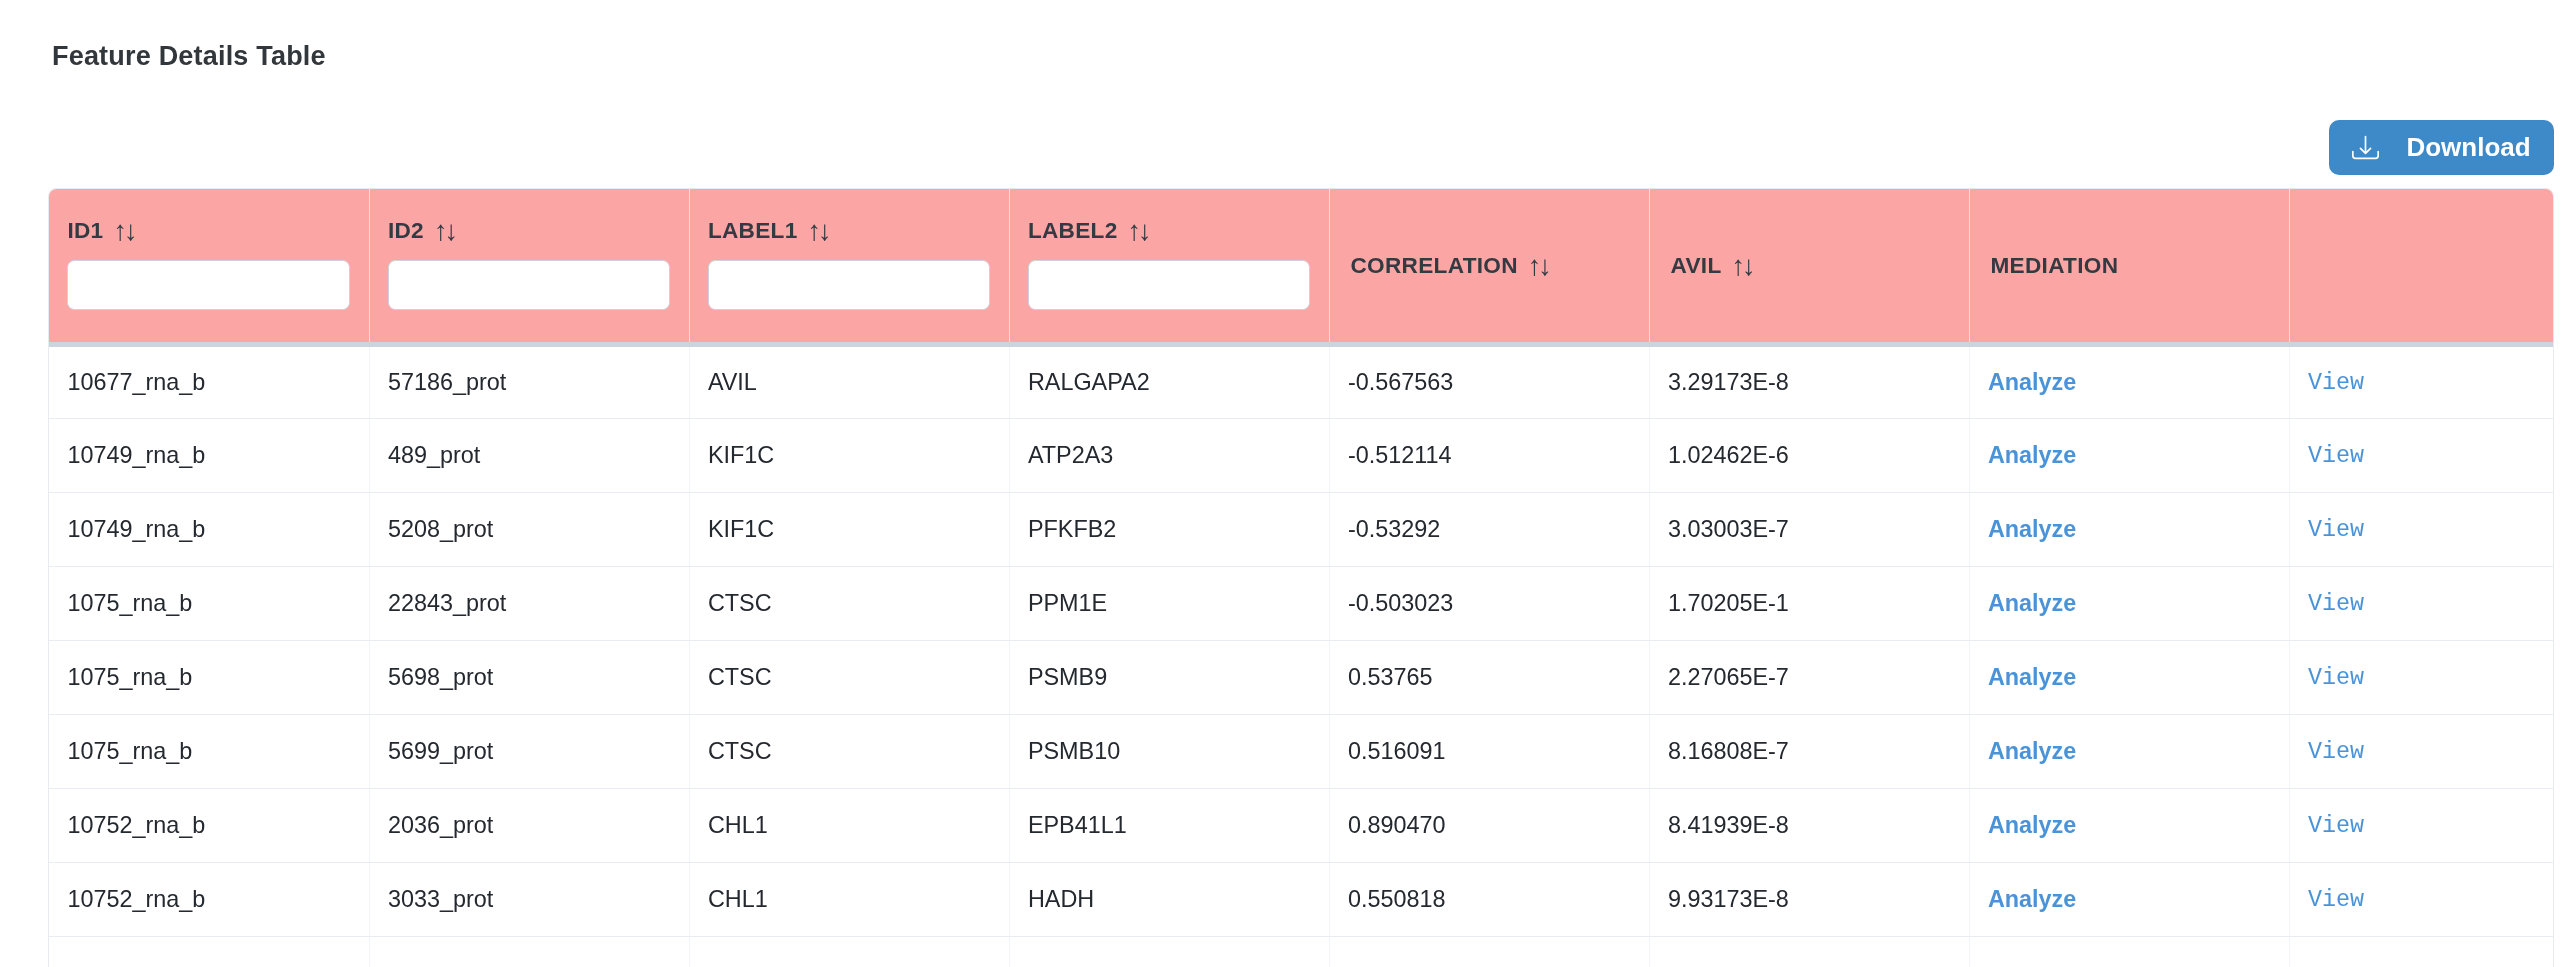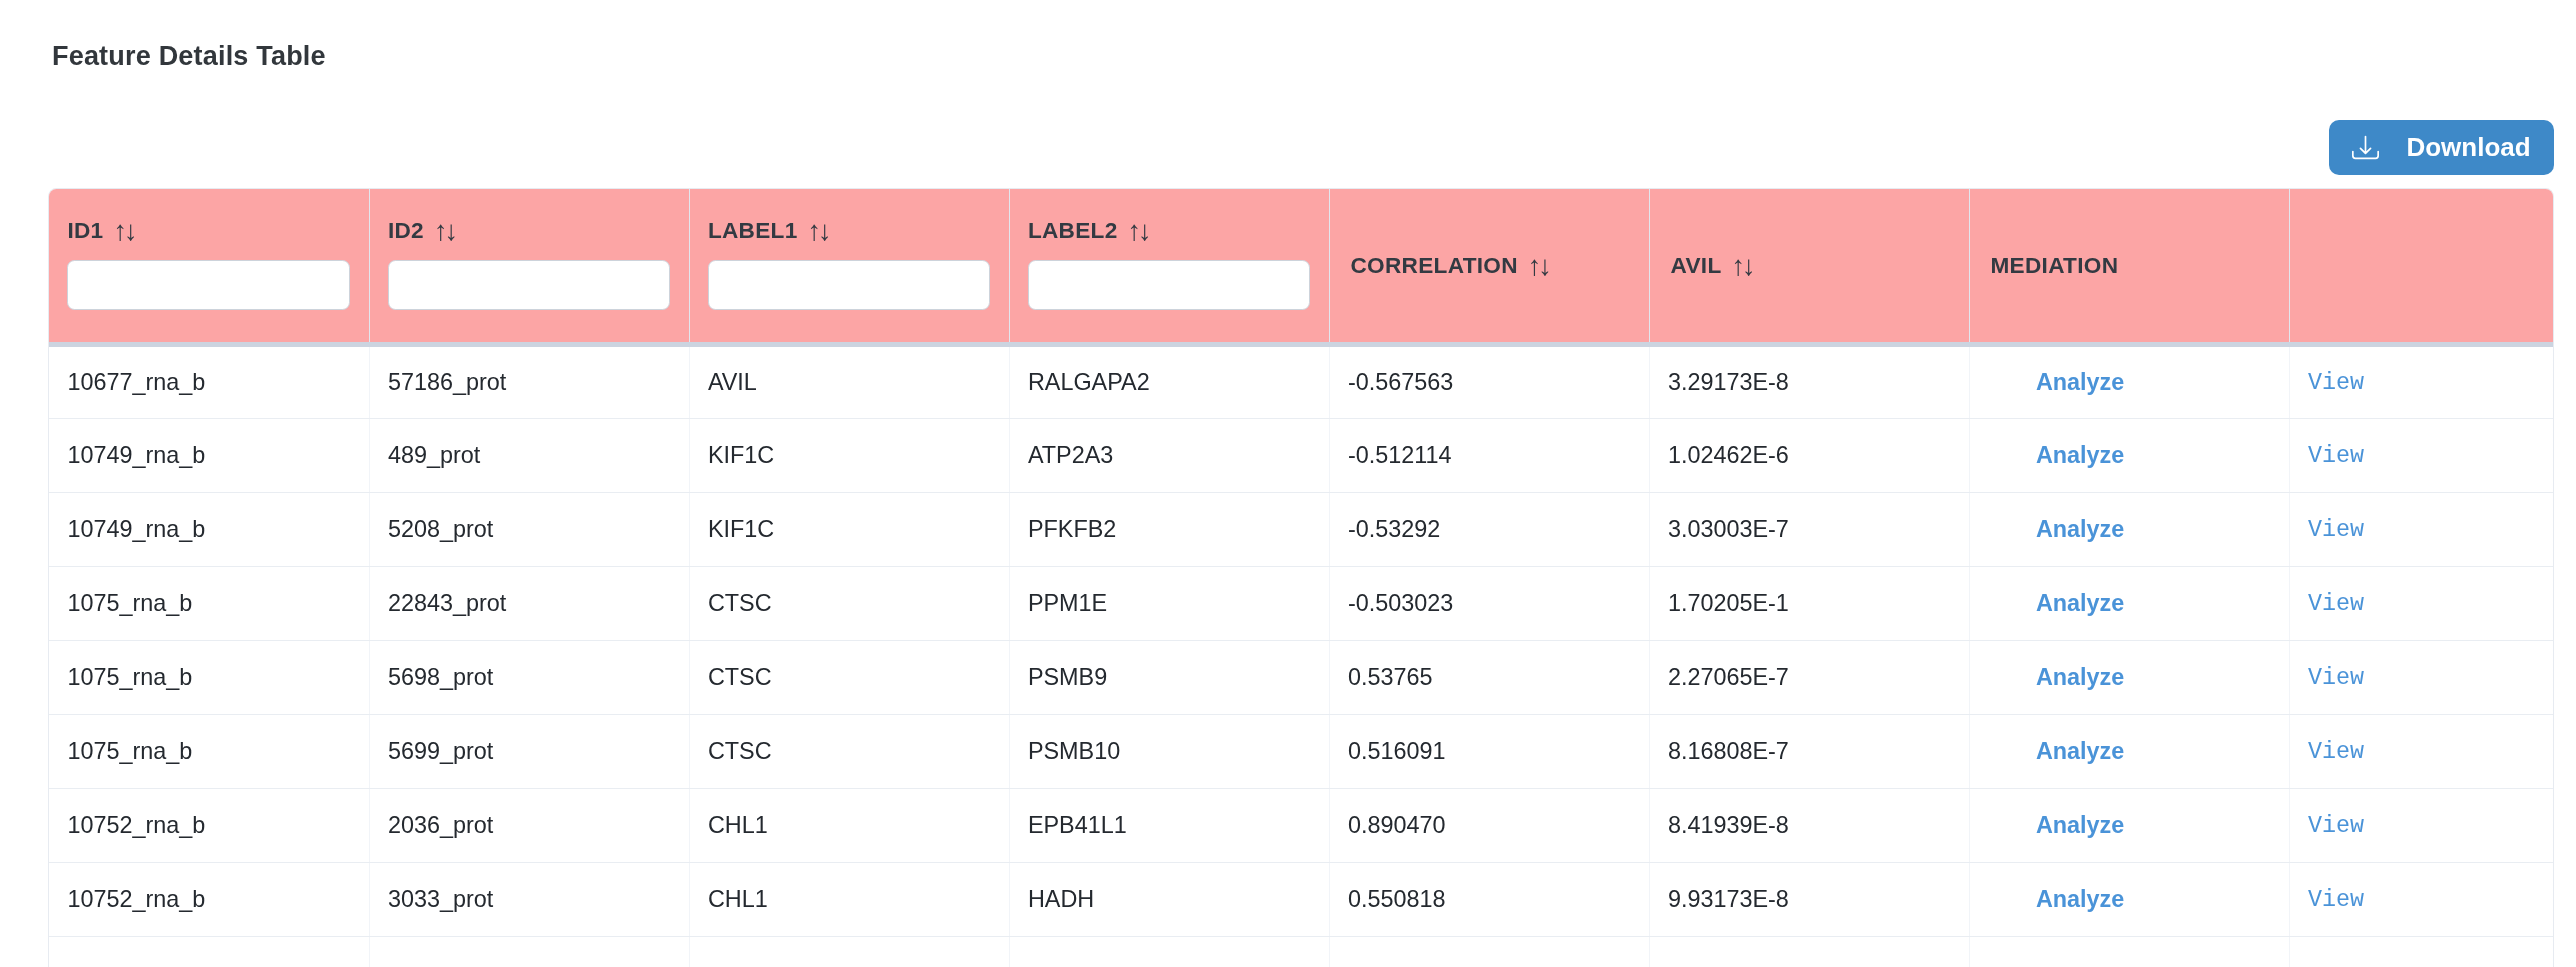--- a/index.html
+++ b/index.html
@@ -113,21 +113,20 @@
     overflow: hidden;
   }
   tbody td:last-child { border-right: none; }
   tbody tr.partial-row td { height: 75px; border-bottom: none; }
 
   .analyze-link {
     color: #4a93d8;
     font-weight: 700;
     text-decoration: none;
     cursor: pointer;
-    margin-left: 48px;
   }
   .view-link {
     color: #4a93d8;
     font-weight: 400;
     text-decoration: none;
     cursor: pointer;
     font-family: Liberation Mono, monospace;
   }
 </style>
 </head>

